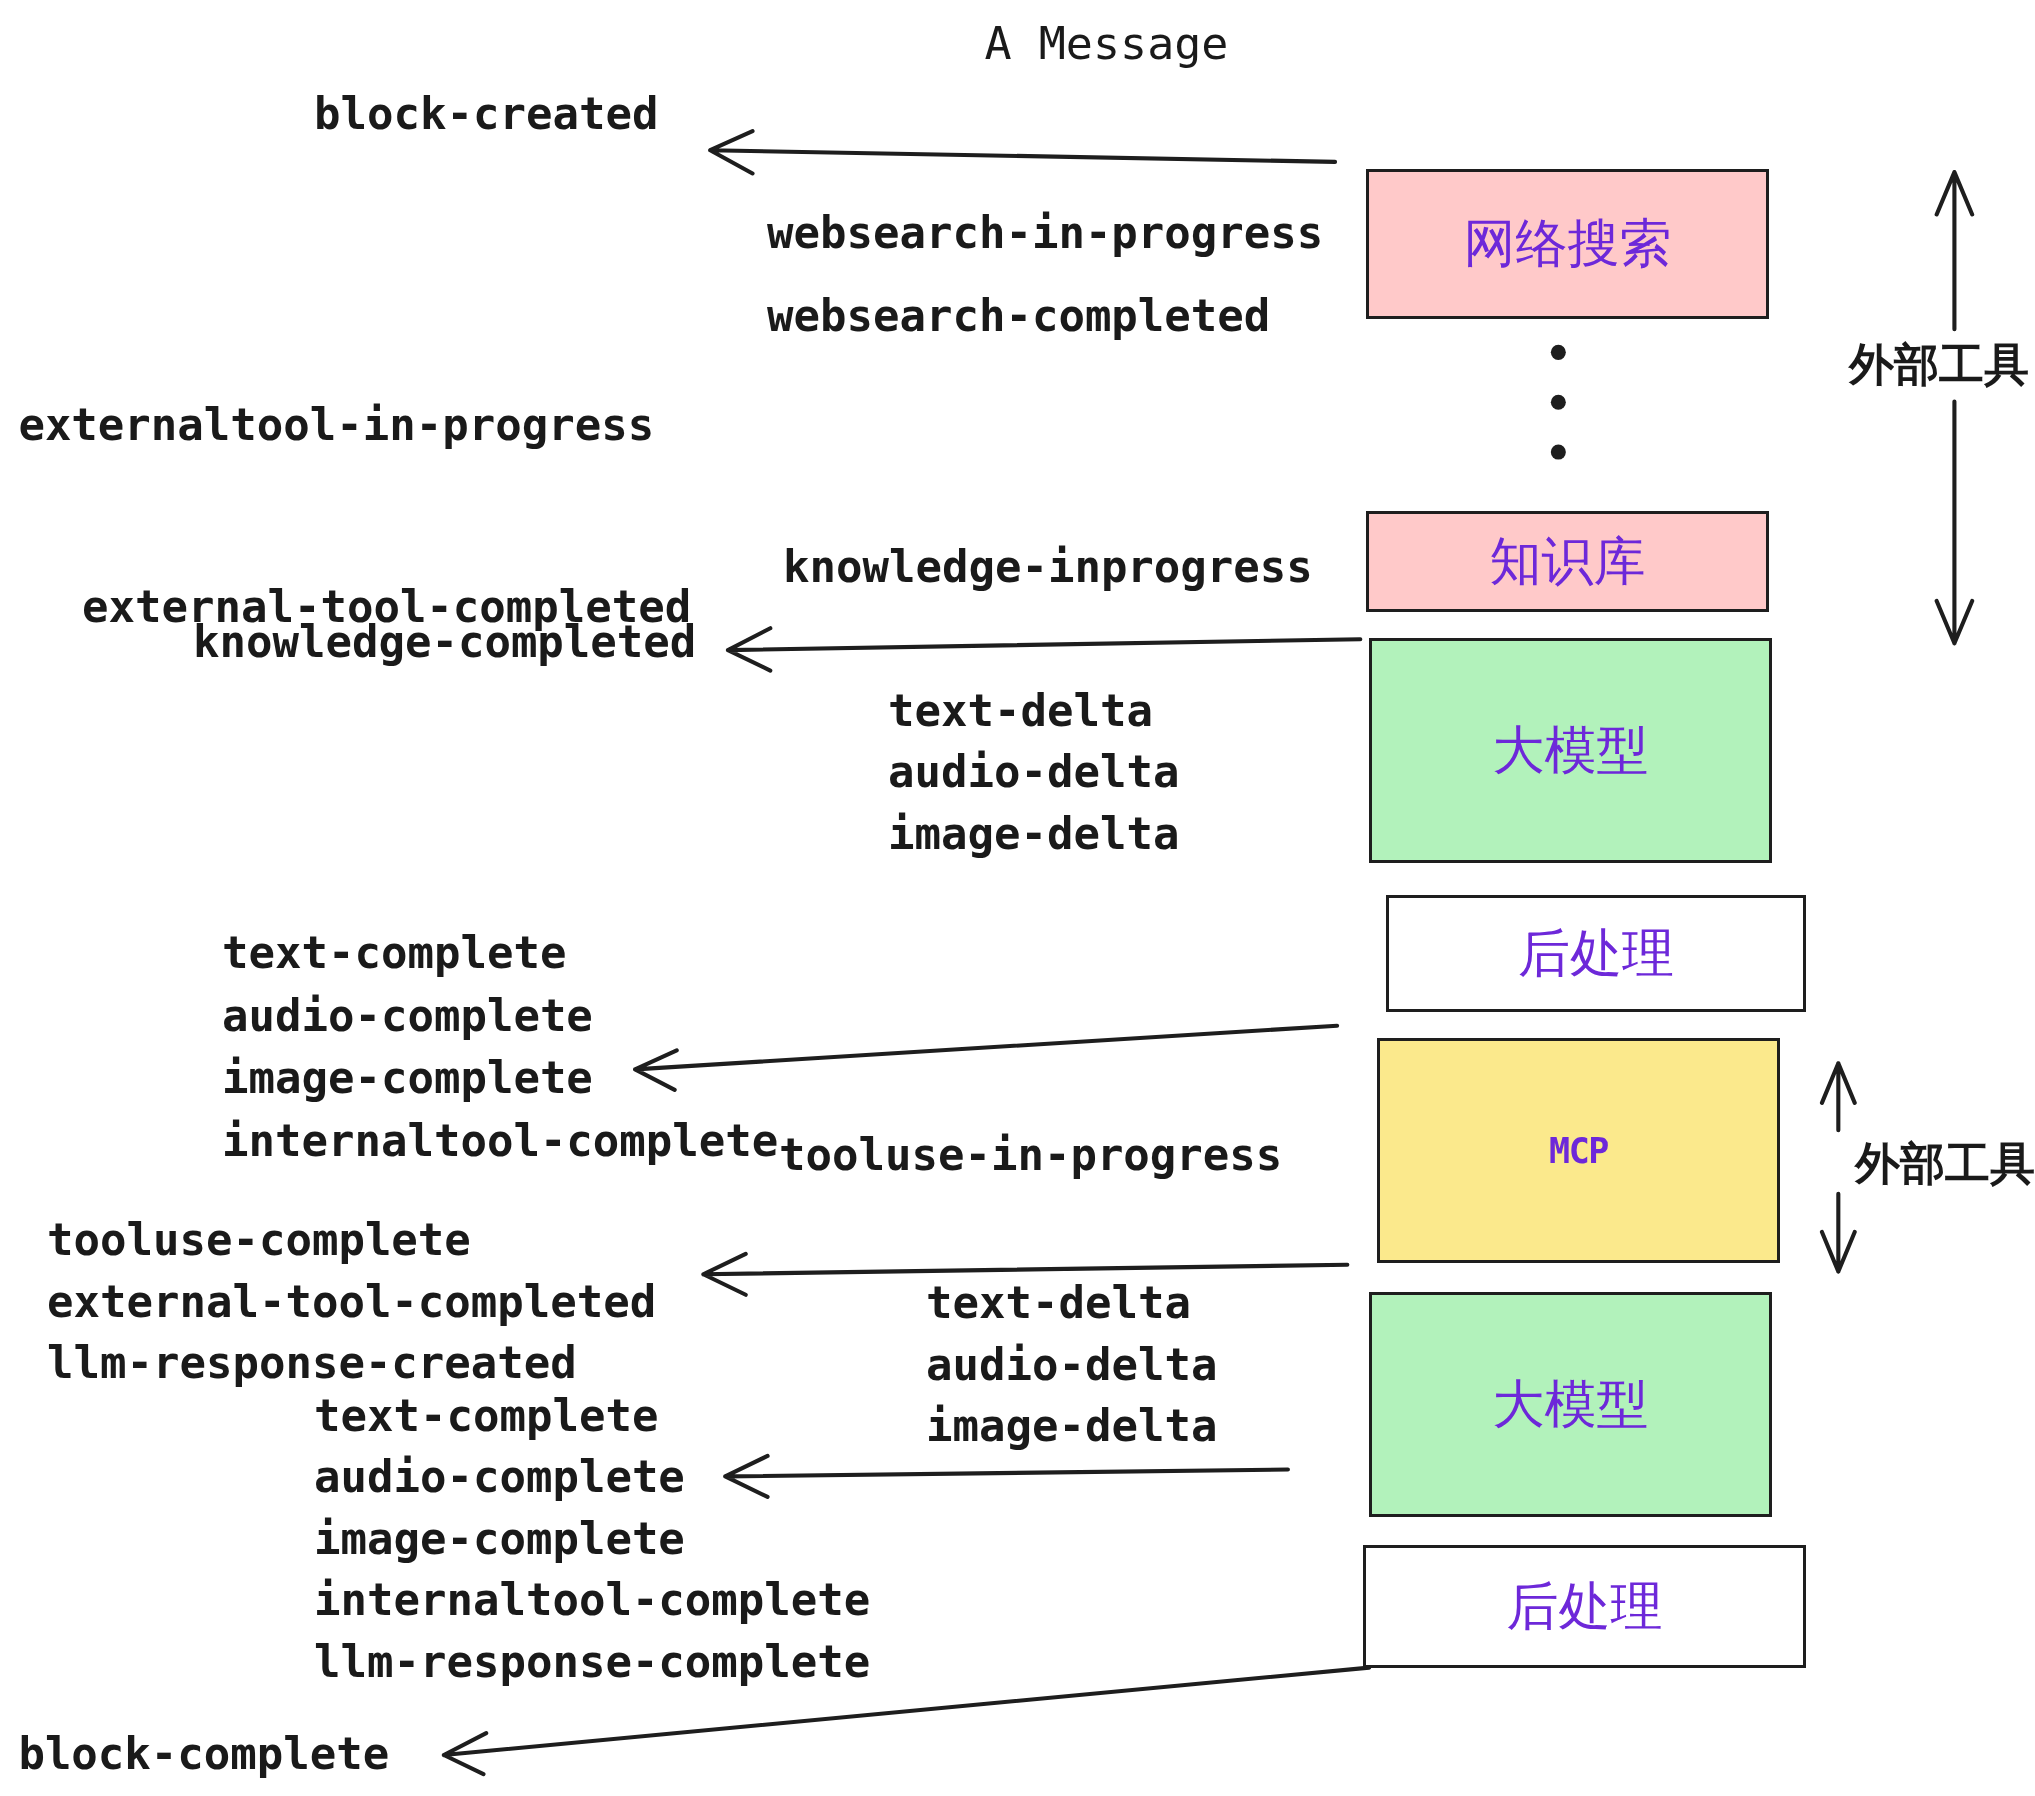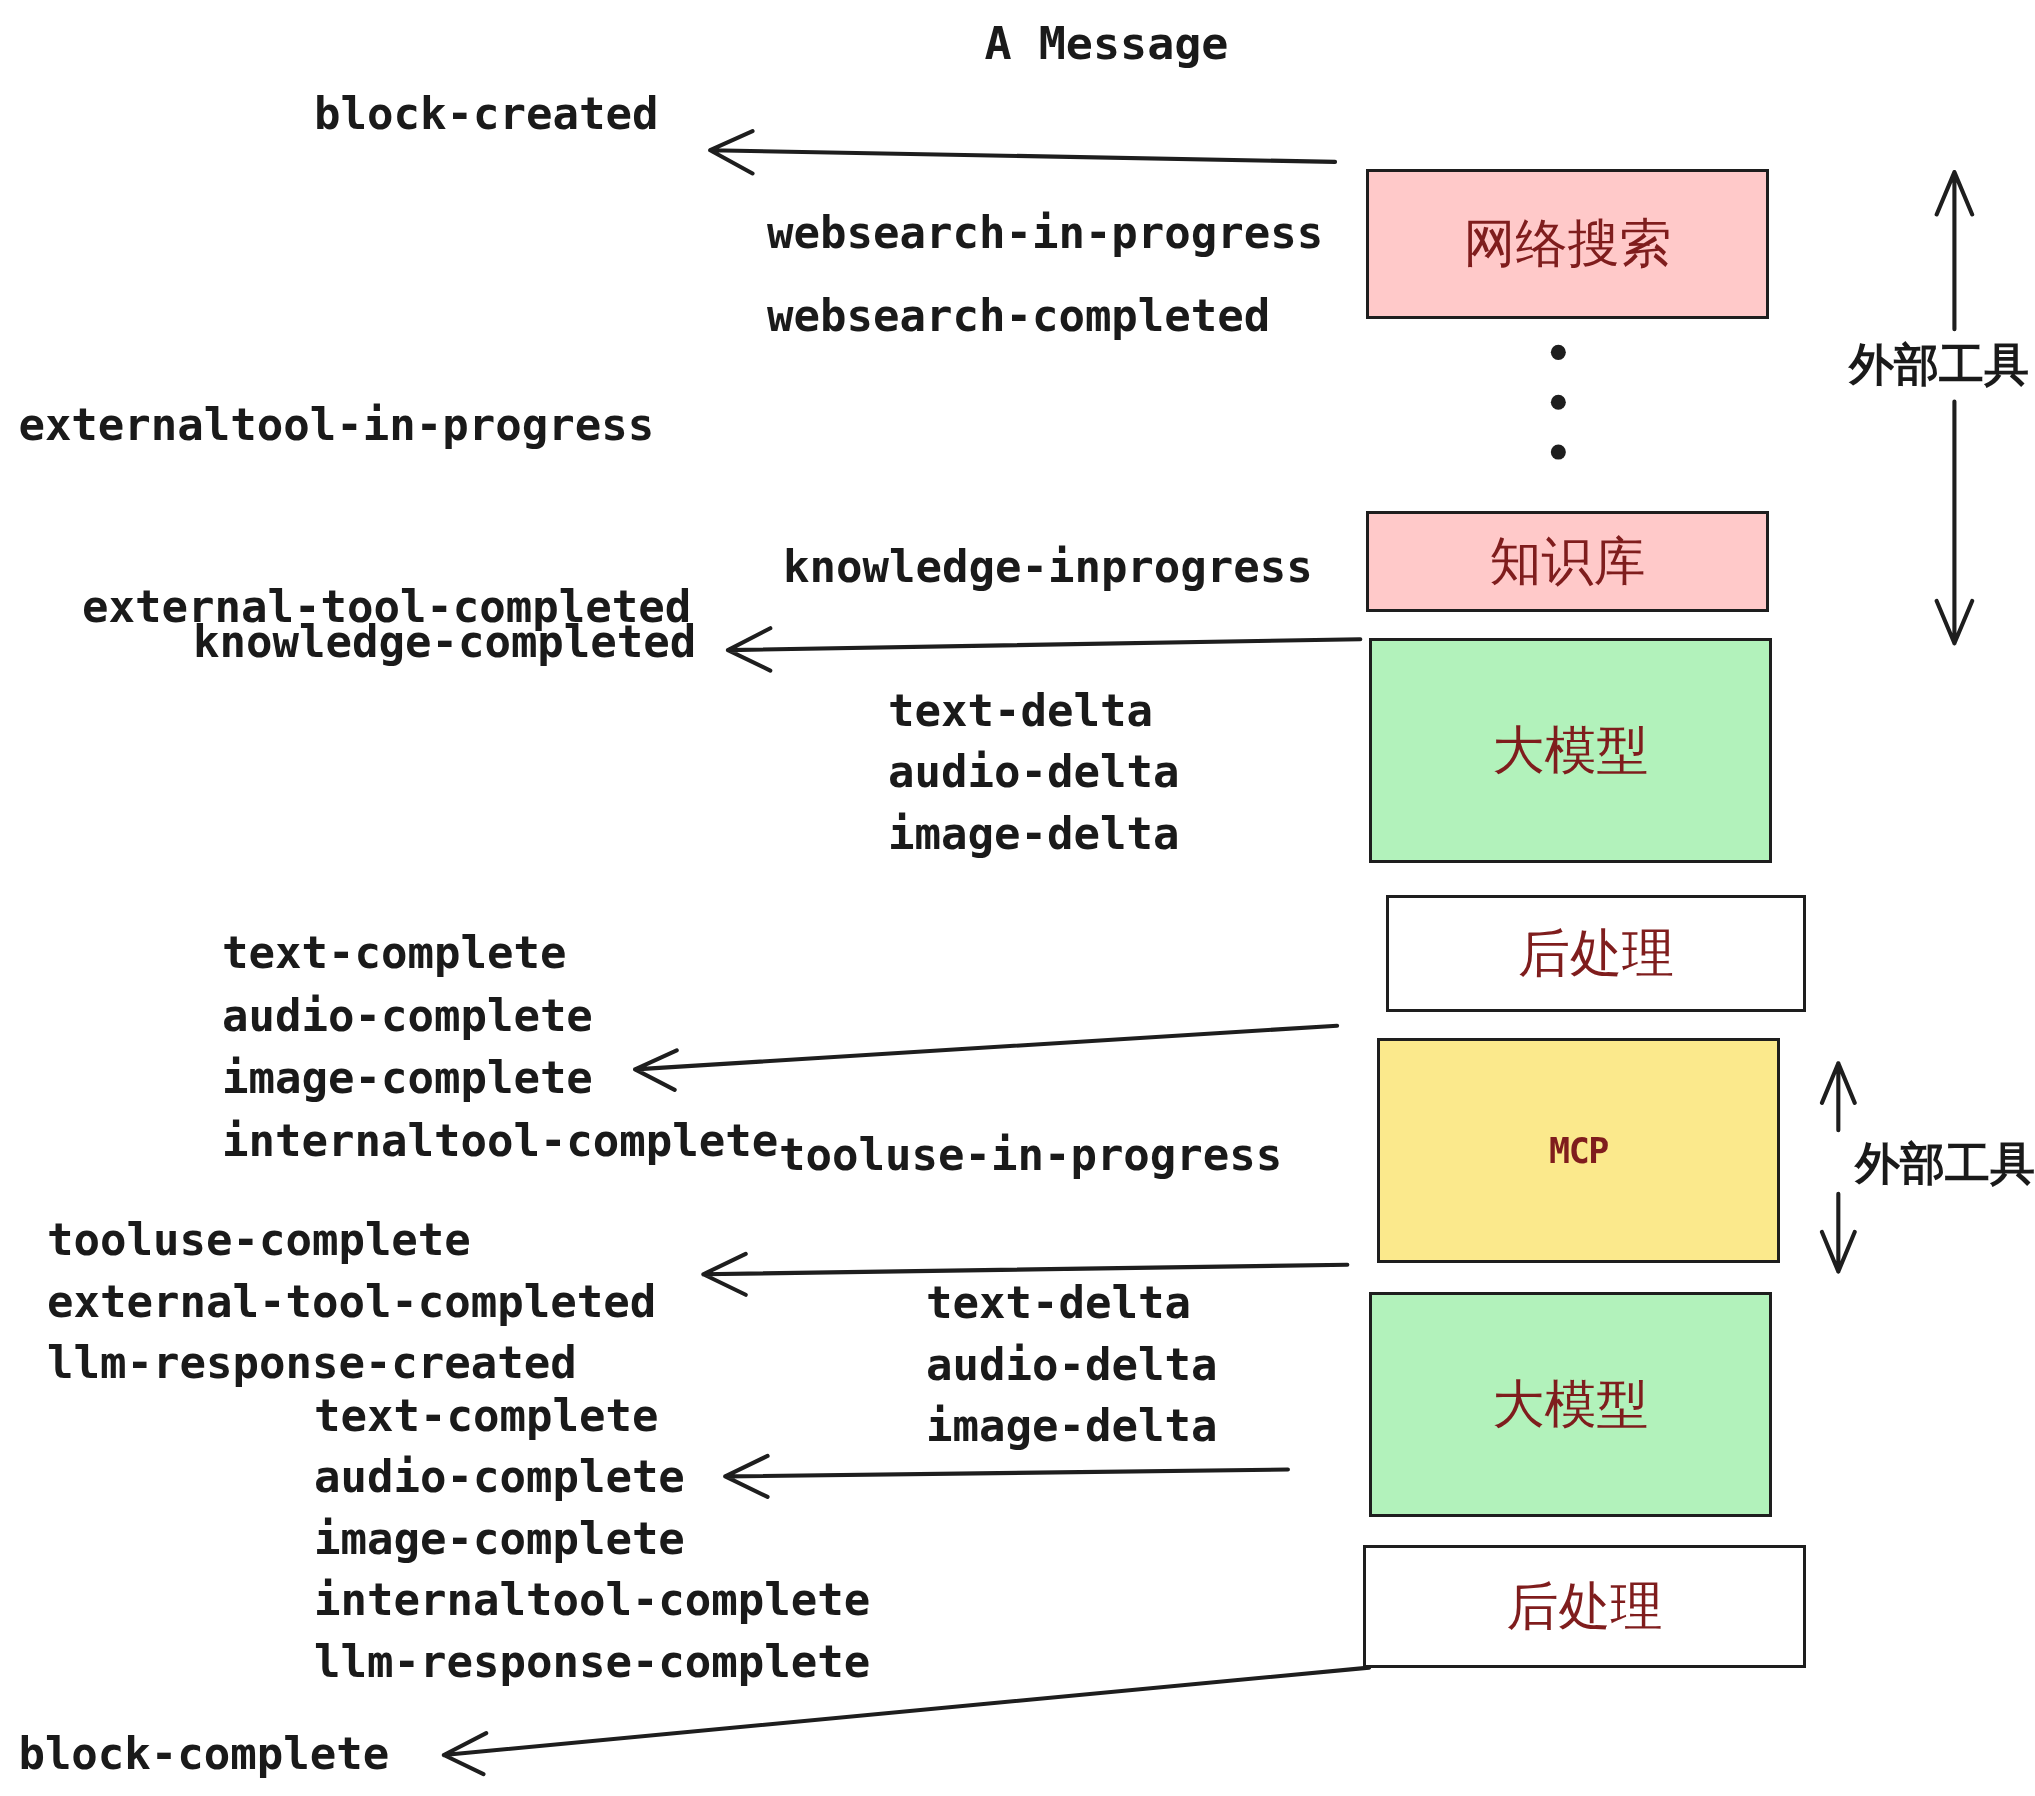--- a/index.html
+++ b/index.html
@@ -14,29 +14,29 @@
   #arrow-layer{position:absolute;left:0;top:0;width:2035px;height:1796px;}
   #arrow-layer path{fill:none;stroke:#1e1e1e;stroke-width:6;stroke-linecap:round;stroke-linejoin:round;}
   #arrow-layer circle{fill:#1e1e1e;stroke:none;}
   .ev{
     position:absolute;
     font-size:44px;font-weight:bold;line-height:63px;
     white-space:pre;letter-spacing:0px;
   }
   .title{
     position:absolute;left:970px;top:12.3px;width:273px;
-    font-size:45px;font-weight:bold;line-height:63px;text-align:center;white-space:pre;
+    font-size:45px;font-weight:normal;line-height:63px;text-align:center;white-space:pre;
   }
   .box{
     position:absolute;
     border:3.4px solid #1e1e1e;
     display:flex;align-items:center;justify-content:center;
     box-sizing:border-box;
     font-family:"Liberation Sans","DejaVu Sans",sans-serif;
-    font-size:52px;color:#7f1d1d;text-align:center;
+    font-size:52px;color:#6d28d9;text-align:center;
   }
   .box.mcp-font{font-family:"DejaVu Sans Mono","Liberation Mono",monospace;font-weight:bold;font-size:35px;letter-spacing:-1.4px;}
   .side-label{
     position:absolute;
     font-family:"Liberation Sans","DejaVu Sans",sans-serif;
     font-size:45px;font-weight:bold;color:#1a1a1a;
     text-align:center;white-space:pre;line-height:49px;
   }
 </style>
 </head>

